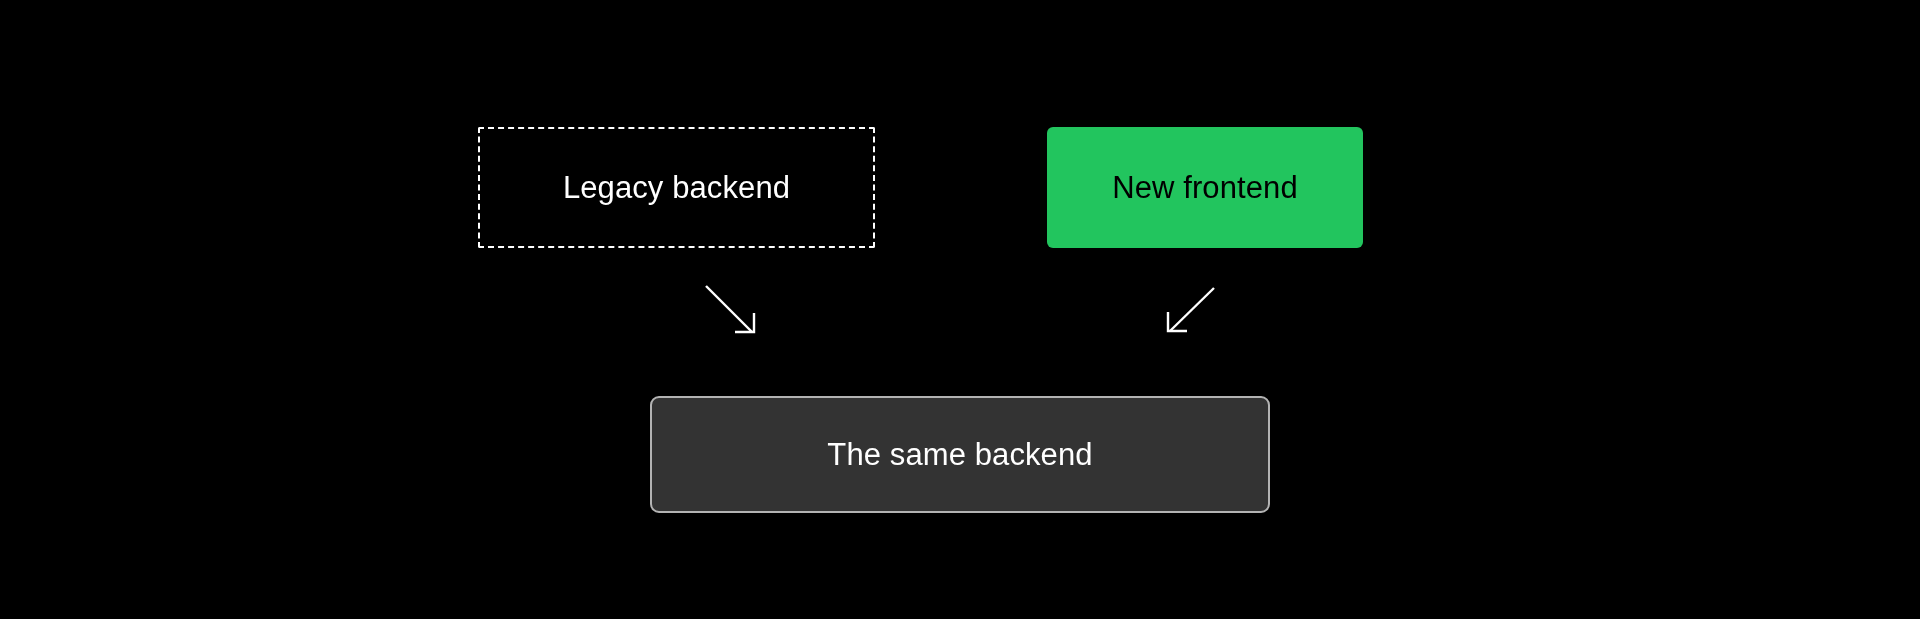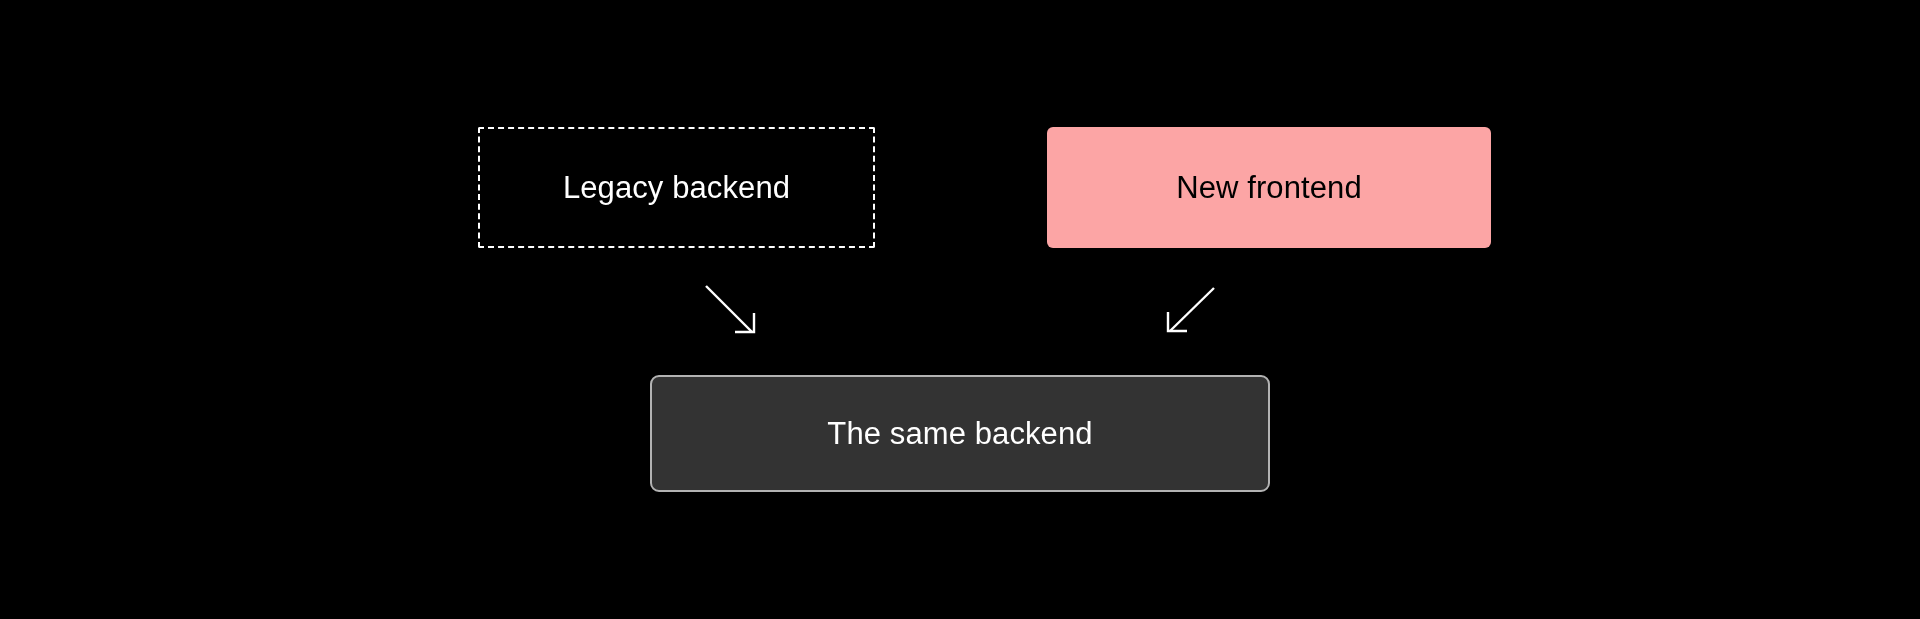--- a/index.html
+++ b/index.html
@@ -46,32 +46,32 @@
     background: transparent;
     border: 2px dashed #ffffff;
     border-radius: 2px;
   }
   #node-legacy-frontend .node-label { color: #ffffff; }
 
   
   #node-new-frontend {
     left: 1047px;
     top: 127px;
-    width: 444px;
+    width: 316px;
     height: 121px;
-    background: #fca5a5;
+    background: #22c55e;
     border: none;
     border-radius: 6px;
   }
   #node-new-frontend .node-label { color: #000000; }
 
   
   #node-same-backend {
     left: 650px;
-    top: 375px;
+    top: 396px;
     width: 620px;
     height: 117px;
     background: #333333;
     border: 2px solid #b3b3b3;
     border-radius: 9px;
   }
   #node-same-backend .node-label { color: #ffffff; }
 
   
   #arrow-layer {

